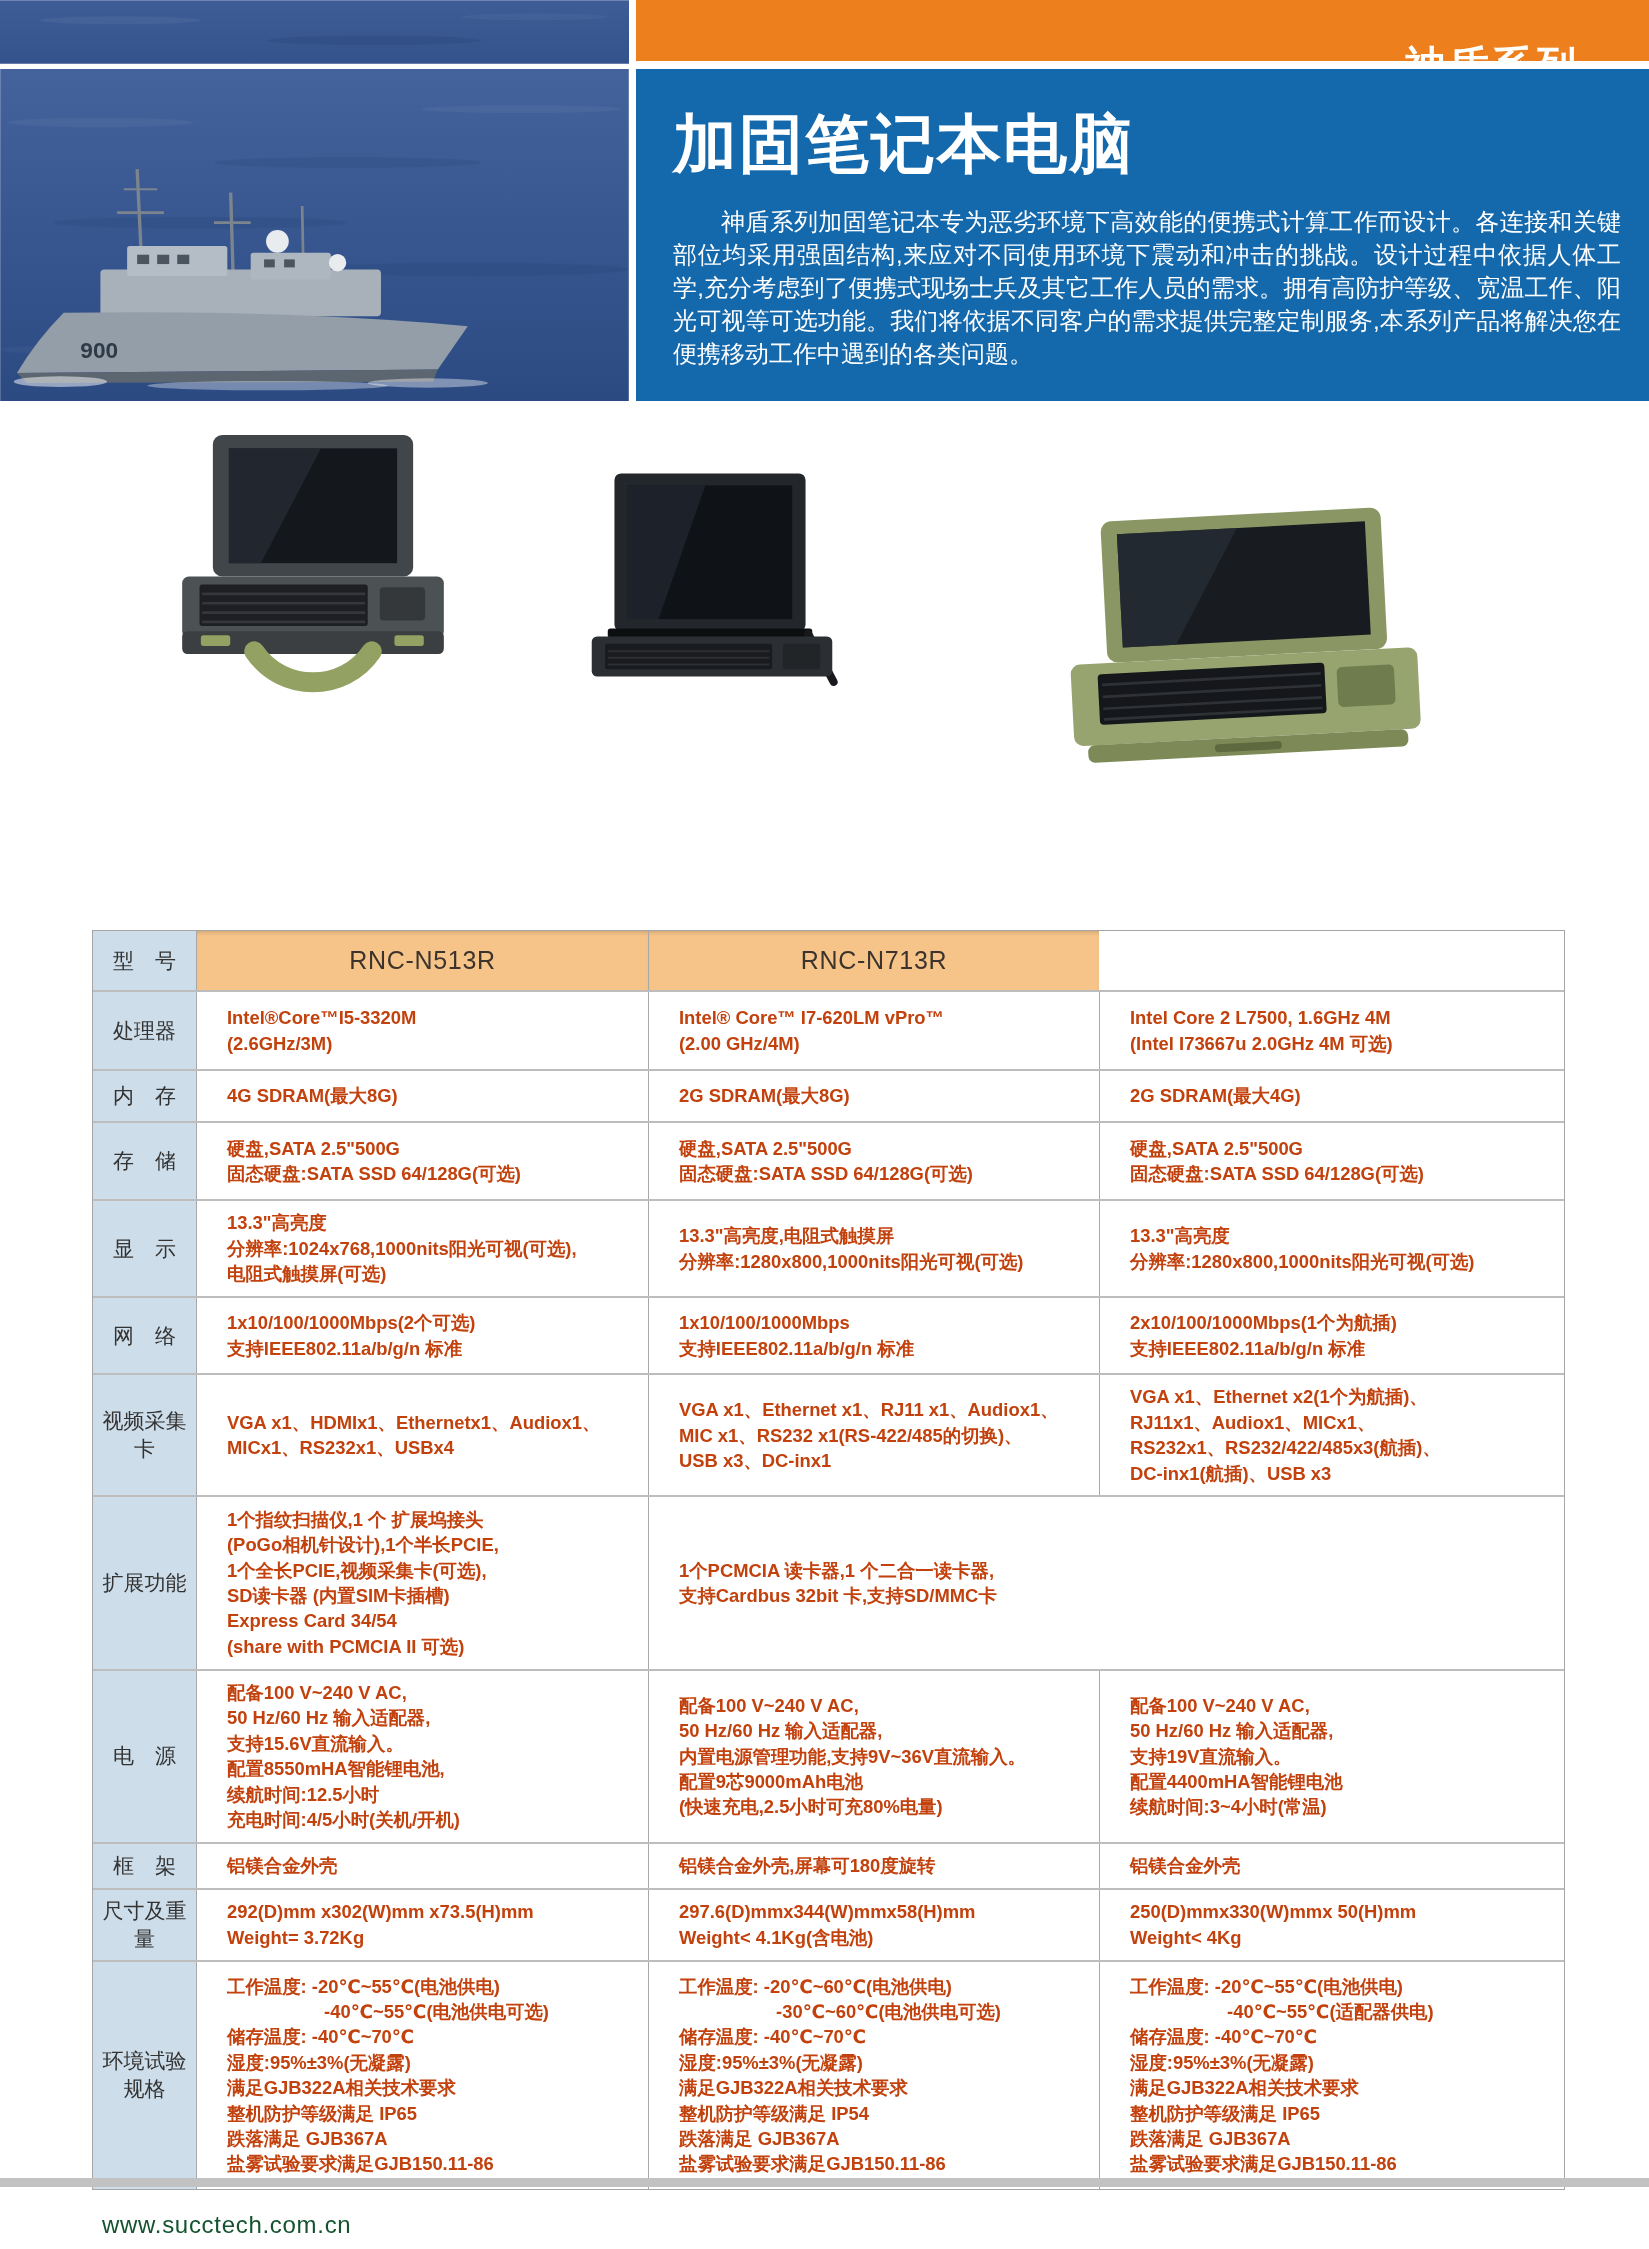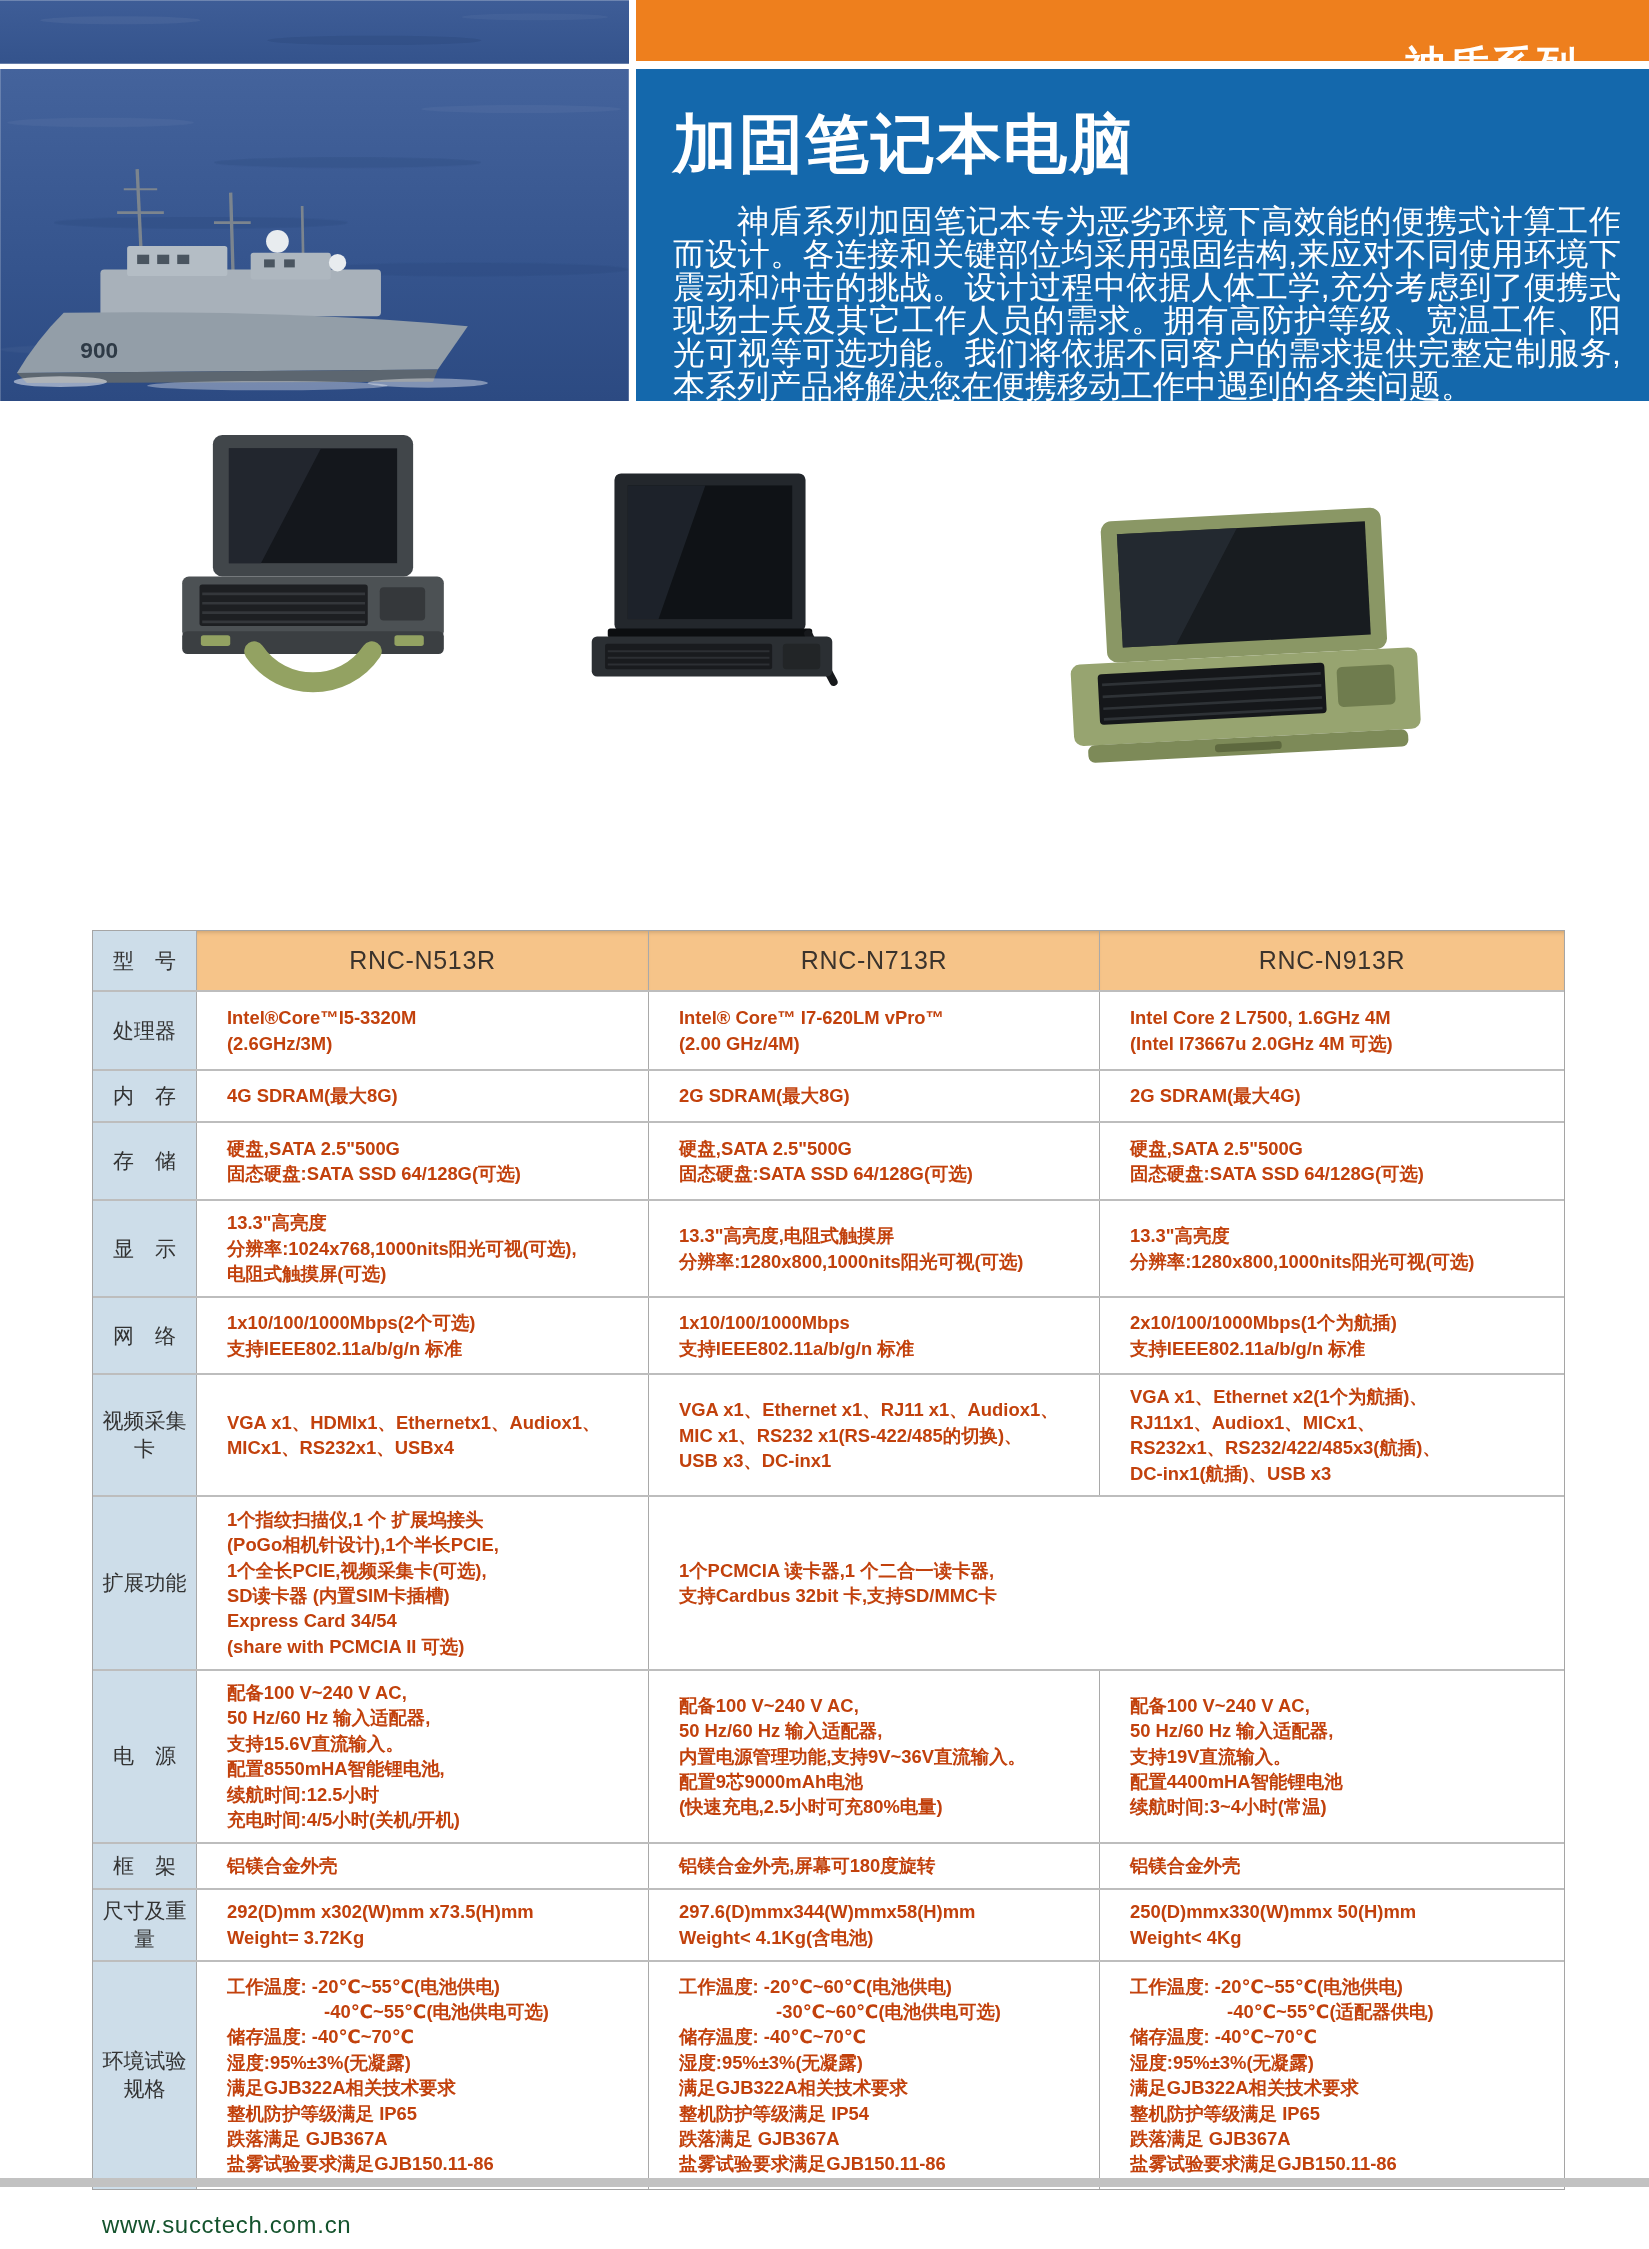--- a/index.html
+++ b/index.html
@@ -8,21 +8,21 @@
 
   
   .photo-col{position:absolute;left:0;top:0;width:629px;height:401px;}
   .photo-strip{position:absolute;left:0;top:0;width:629px;height:64px;overflow:hidden;}
   .photo-main{position:absolute;left:0;top:69px;width:758px;height:332px;overflow:hidden;}
   .banner{position:absolute;left:636px;top:0;width:1013px;height:61px;background:#EE7F1D;}
   .banner-text{position:absolute;right:70px;top:0;height:61px;line-height:61px;
                color:#ffffff;font-size:41px;font-weight:bold;letter-spacing:2.7px;margin-top:36px;}
   .blue-panel{position:absolute;left:636px;top:69px;width:1013px;height:332px;background:#1468AC;}
   .panel-title{margin:32px 0 0 37px;color:#ffffff;font-size:64px;font-weight:bold;letter-spacing:2px;}
-  .panel-desc{margin:17.4px 28px 0 37px;color:#ffffff;font-size:32px;line-height:33px;
+  .panel-desc{margin:17.4px 28px 0 37px;color:#ffffff;font-size:24px;line-height:33px;
               text-indent:2em;text-align:justify;}
 
   
   .laptops{position:absolute;left:0;top:401px;width:1649px;height:528px;background:#ffffff;}
   .lap1{position:absolute;left:154px;top:30px;}
   .lap2{position:absolute;left:565px;top:67px;}
   .lap3{position:absolute;left:1043px;top:107px;transform:rotate(-3deg);}
 
   
   .spec-table{position:absolute;left:92px;top:930px;width:1473px;border:1.3px solid #a5a5a5;
@@ -178,21 +178,20 @@
       <rect x="250" y="352" width="100" height="12" rx="5" fill="#5e693f"></rect>
     </svg>
   </div>
 
   <div class="spec-table">
 
     <div class="t-row t-head" style="min-height:59px">
       <div class="t-label">型　号</div>
       <div class="t-model">RNC-N513R</div>
       <div class="t-model">RNC-N713R</div>
-      <div class="t-model">RNC-N913R</div>
     </div>
 
     <div class="t-row" style="min-height:77px">
       <div class="t-label">处理器</div>
       <div class="t-cell">Intel®Core™I5-3320M
 (2.6GHz/3M)</div>
       <div class="t-cell">Intel® Core™ I7-620LM vPro™
 (2.00 GHz/4M)</div>
       <div class="t-cell">Intel Core 2 L7500, 1.6GHz 4M
 (Intel I73667u 2.0GHz 4M 可选)</div>

